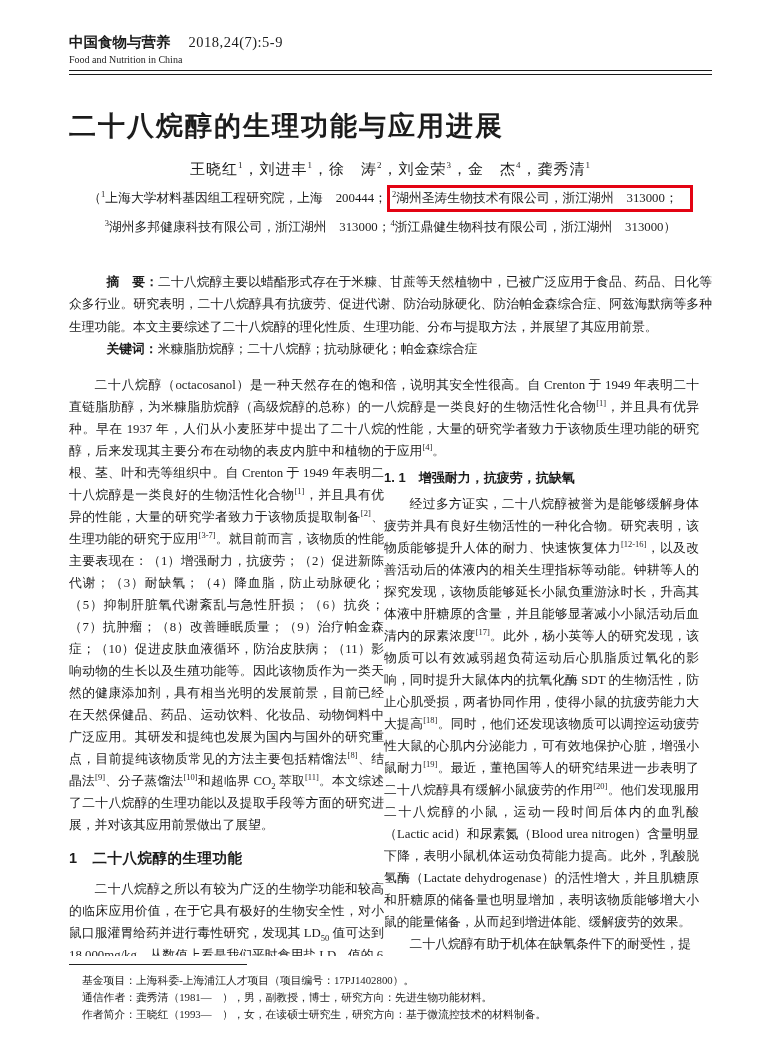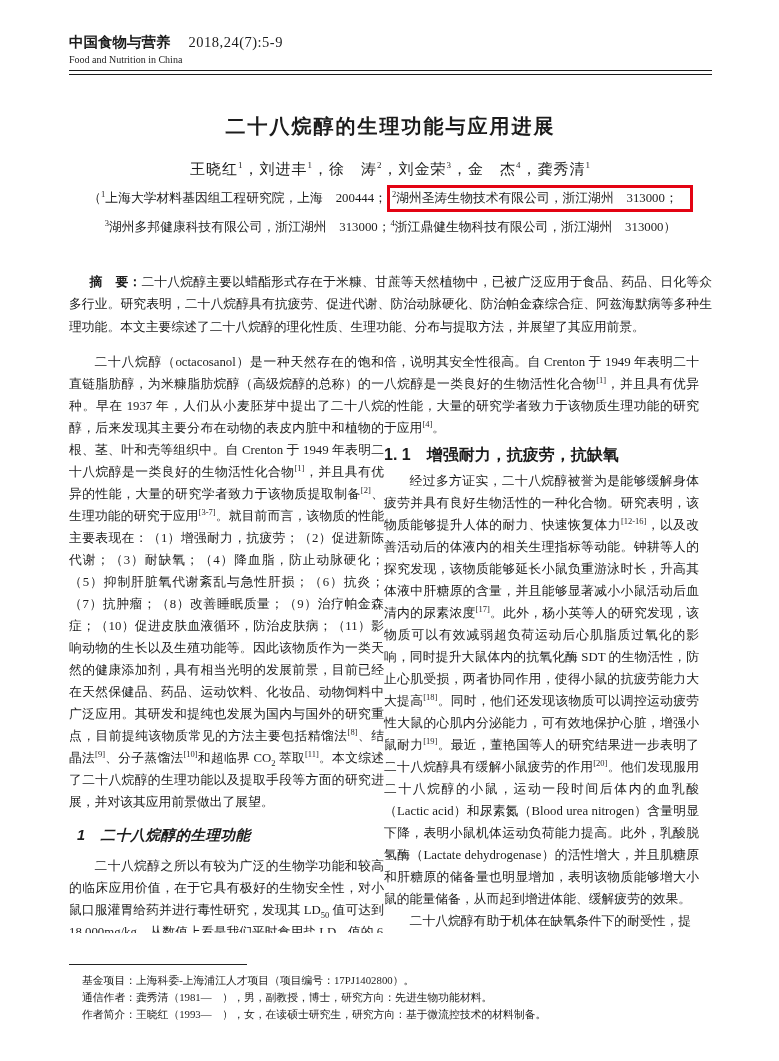--- a/index.html
+++ b/index.html
@@ -13,55 +13,55 @@
   }
   .inner{padding:33px 67px 0 69px;}
   
   .j-zh{font-size:14.5px;font-weight:bold;}
   .j-issue{font-weight:normal;margin-left:18px;letter-spacing:.5px;}
   .j-en{font-size:10px;margin-top:2px;}
   .double-rule{margin-top:5px;height:3px;border-top:1.7px solid #1a1a1a;border-bottom:1.7px solid #1a1a1a;}
   
   h1.article-title{
     margin:34px 0 0 0;
-    font-size:20px;font-weight:bold;letter-spacing:2px;
-    text-align:center;line-height:34px;
+    font-size:27px;font-weight:bold;letter-spacing:2px;
+    line-height:34px;
   }
   .authors{margin-top:17px;text-align:center;font-size:15px;letter-spacing:1px;}
   .authors sup{font-size:9px;}
   .affil{margin-top:3px;text-align:center;font-size:12.8px;line-height:25px;}
   .affil sup{font-size:8.5px;}
   .redbox{
     border:3.5px solid #e30313;
     padding:3px 12px 4px 2px;
   }
   
   .abstract{margin-top:30px;font-size:12.8px;line-height:22.5px;text-align:justify;}
   .abstract p{margin:0;text-indent:1.6em;}
-  .lbl{font-family:"Liberation Sans","DejaVu Sans",sans-serif;font-weight:bold;}
+  .lbl{font-family:"Liberation Sans","DejaVu Sans",sans-serif;font-weight:bold;margin-left:17px;}
   
   .columns{
     margin-top:13px;
     display:flex;
     height:582px;overflow:hidden;
     font-size:12.8px;line-height:22px;
   }
   .col{width:315px;text-align:justify;}
   .col p{margin:0;}
   .col p.indent{text-indent:2em;}
   .col sup{font-size:8.5px;line-height:0;}
   .col sub{font-size:8.5px;line-height:0;}
   h2.sec{
     font-family:"Liberation Sans","DejaVu Sans",sans-serif;
     font-size:14.5px;font-weight:bold;
-    margin:11px 0 9px 8px;letter-spacing:.5px;font-style:italic;
+    margin:11px 0 9px 0;letter-spacing:.5px;
   }
   h3.subsec{
     font-family:"Liberation Sans","DejaVu Sans",sans-serif;
-    font-size:16px;font-weight:bold;
+    font-size:13px;font-weight:bold;
     margin:5px 0 4px 0;
   }
   
   .footer{position:absolute;left:69px;right:75px;top:964px;}
   .foot-rule{width:178px;border-top:1.5px solid #222;margin-bottom:7px;}
   .foot-line{font-size:10.8px;line-height:17px;padding-left:13px;}
 </style>
 </head>
 <body>
 
@@ -80,20 +80,21 @@
 
     <div class="authors">王晓红<sup>1</sup>，刘进丰<sup>1</sup>，徐　涛<sup>2</sup>，刘金荣<sup>3</sup>，金　杰<sup>4</sup>，龚秀清<sup>1</sup></div>
 
     <div class="affil">
       <div><span>（<sup>1</sup>上海大学材料基因组工程研究院，上海　200444；</span><span class="redbox"><sup>2</sup>湖州圣涛生物技术有限公司，浙江湖州　313000；</span></div>
       <div><sup>3</sup>湖州多邦健康科技有限公司，浙江湖州　313000；<sup>4</sup>浙江鼎健生物科技有限公司，浙江湖州　313000）</div>
     </div>
 
     <div class="abstract">
       <p><span class="lbl">摘　要：</span><span>二十八烷醇主要以蜡酯形式存在于米糠、甘蔗等天然植物中，已被广泛应用于食品、药品、日化等众多行业。研究表明，二十八烷醇具有抗疲劳、促进代谢、防治动脉硬化、防治帕金森综合症、阿兹海默病等多种生理功能。本文主要综述了二十八烷醇的理化性质、生理功能、分布与提取方法，并展望了其应用前景。</span></p>
+      <p><span class="lbl">关键词：</span><span>米糠脂肪烷醇；二十八烷醇；抗动脉硬化；帕金森综合症</span></p>
     </div>
 
     <div class="columns">
       <div class="col">
         <p class="indent">二十八烷醇（octacosanol）是一种天然存在的饱和直链脂肪醇，为米糠脂肪烷醇（高级烷醇的总称）的一种。早在 1937 年，人们从小麦胚芽中提出了二十八烷醇，后来发现其主要分布在动物的表皮内脏中和植物的根、茎、叶和壳等组织中。自 Crenton 于 1949 年表明二十八烷醇是一类良好的生物活性化合物<sup>[1]</sup>，并且具有优异的性能，大量的研究学者致力于该物质提取制备<sup>[2]</sup>、生理功能的研究于应用<sup>[3-7]</sup>。就目前而言，该物质的性能主要表现在：（1）增强耐力，抗疲劳；（2）促进新陈代谢；（3）耐缺氧；（4）降血脂，防止动脉硬化；（5）抑制肝脏氧代谢紊乱与急性肝损；（6）抗炎；（7）抗肿瘤；（8）改善睡眠质量；（9）治疗帕金森症；（10）促进皮肤血液循环，防治皮肤病；（11）影响动物的生长以及生殖功能等。因此该物质作为一类天然的健康添加剂，具有相当光明的发展前景，目前已经在天然保健品、药品、运动饮料、化妆品、动物饲料中广泛应用。其研发和提纯也发展为国内与国外的研究重点，目前提纯该物质常见的方法主要包括精馏法<sup>[8]</sup>、结晶法<sup>[9]</sup>、分子蒸馏法<sup>[10]</sup>和超临界 CO<sub>2</sub> 萃取<sup>[11]</sup>。本文综述了二十八烷醇的生理功能以及提取手段等方面的研究进展，并对该其应用前景做出了展望。</p>
         <h2 class="sec">1　二十八烷醇的生理功能</h2>
         <p class="indent">二十八烷醇之所以有较为广泛的生物学功能和较高的临床应用价值，在于它具有极好的生物安全性，对小鼠口服灌胃给药并进行毒性研究，发现其 LD<sub>50</sub> 值可达到 18 000mg/kg，从数值上看是我们平时食用盐 LD<sub>50</sub> 值的 6</p>
       </div>
       <div class="col">
         <p>倍，说明其安全性很高。自 Crenton 于 1949 年表明二十八烷醇是一类良好的生物活性化合物<sup>[1]</sup>，并且具有优异的性能，大量的研究学者致力于该物质生理功能的研究于应用<sup>[4]</sup>。</p>

